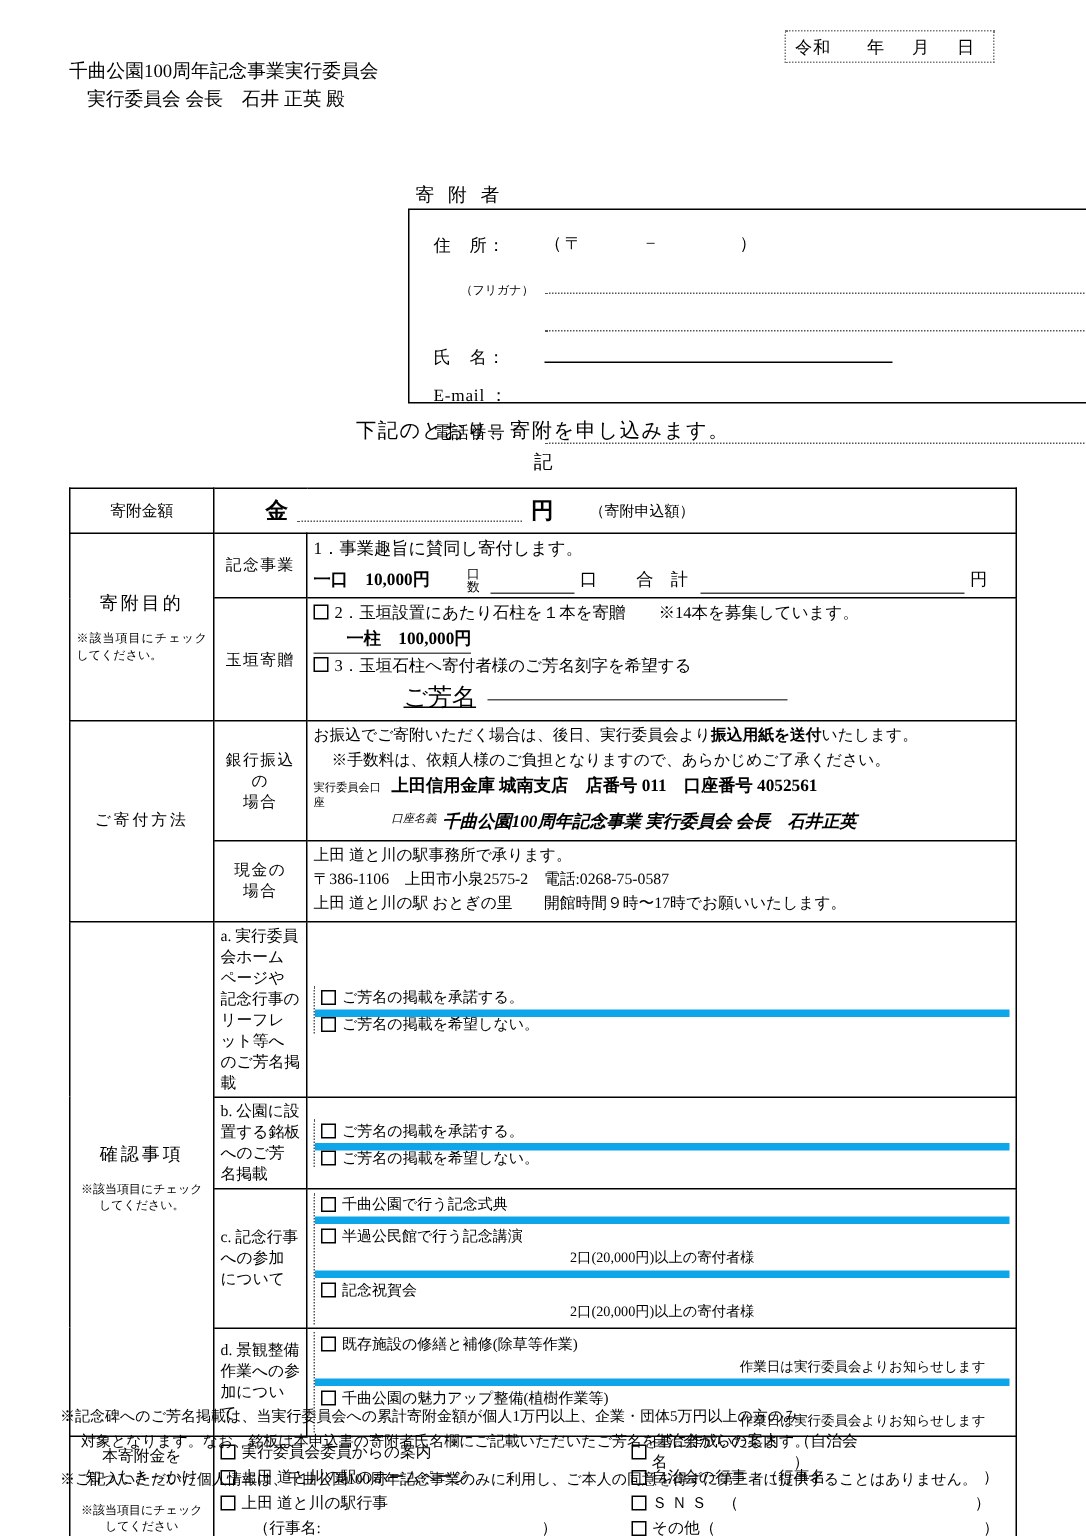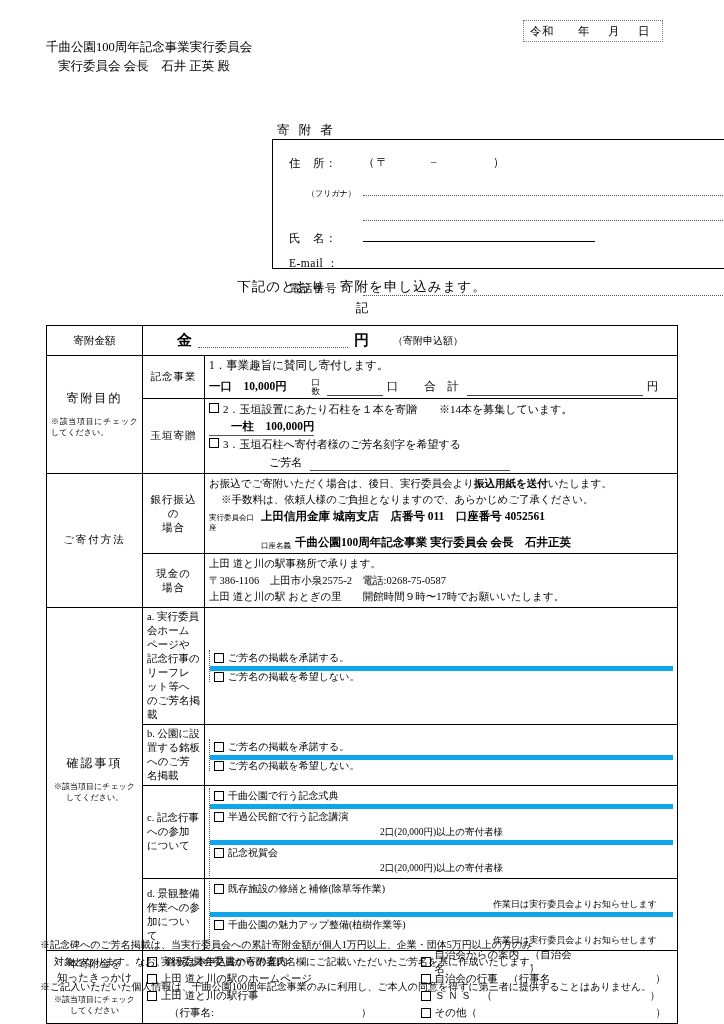--- a/index.html
+++ b/index.html
@@ -95,31 +95,31 @@
 
   
   .tg{ padding:6px 4px 6px 10px; line-height:1.5; }
   .cbline{ display:flex; align-items:flex-start; font-size:11px; }
   .cb{
     display:inline-block; width:10px; height:10px; border:1px solid #000;
     margin:2px 4px 0 0; flex:0 0 10px; background:#fff;
   }
   .hashira{ font-weight:bold; font-size:11.5px; padding-left:22px; display:inline-block;
             border-bottom:1px solid #555; }
-  .gohomei{ padding-left:60px; display:flex; align-items:flex-end; font-size:11px; margin-top:2px;}
+  .gohomei{ padding-left:60px; display:flex; align-items:flex-start; font-size:16px; margin-top:2px;text-decoration:underline;}
   .gohomei .ln{ flex:0 0 200px; border-bottom:1px solid #555; height:13px; margin-left:8px; }
 
   
   .pay{ padding:4px 4px 4px 6px; line-height:1.55; font-size:11px; }
   .pay .ind{ padding-left:12px; }
   .pay b{ font-weight:bold; }
   .acct{ display:flex; align-items:baseline; }
   .acct-lbl{ font-size:7.5px; width:52px; flex:0 0 52px; line-height:1.35; }
   .acct-body{ font-size:11.5px; font-weight:bold; }
-  .acct2{ display:flex; align-items:flex-end; padding-left:52px; }
+  .acct2{ display:flex; align-items:flex-start; padding-left:52px;font-style:italic; }
   .acct2 .sm{ font-size:7.5px; margin-right:4px; }
 
   
   .lab-cell{ font-size:10.5px; padding-left:4px; }
   .opt-cell{ padding:0; }
   .opt{ display:flex; align-items:center; height:16px; padding-left:4px; font-size:10px; }
   .opt .cb{ margin-top:0; }
   .opt-sub{ font-size:9.5px; text-align:center; height:15px; line-height:15px; }
   .opt-sub2{ font-size:9px; text-align:right; padding-right:16px; height:15px; line-height:15px; }
   .optwrap > div + div{ border-top:5px solid #0ea5e9; }

